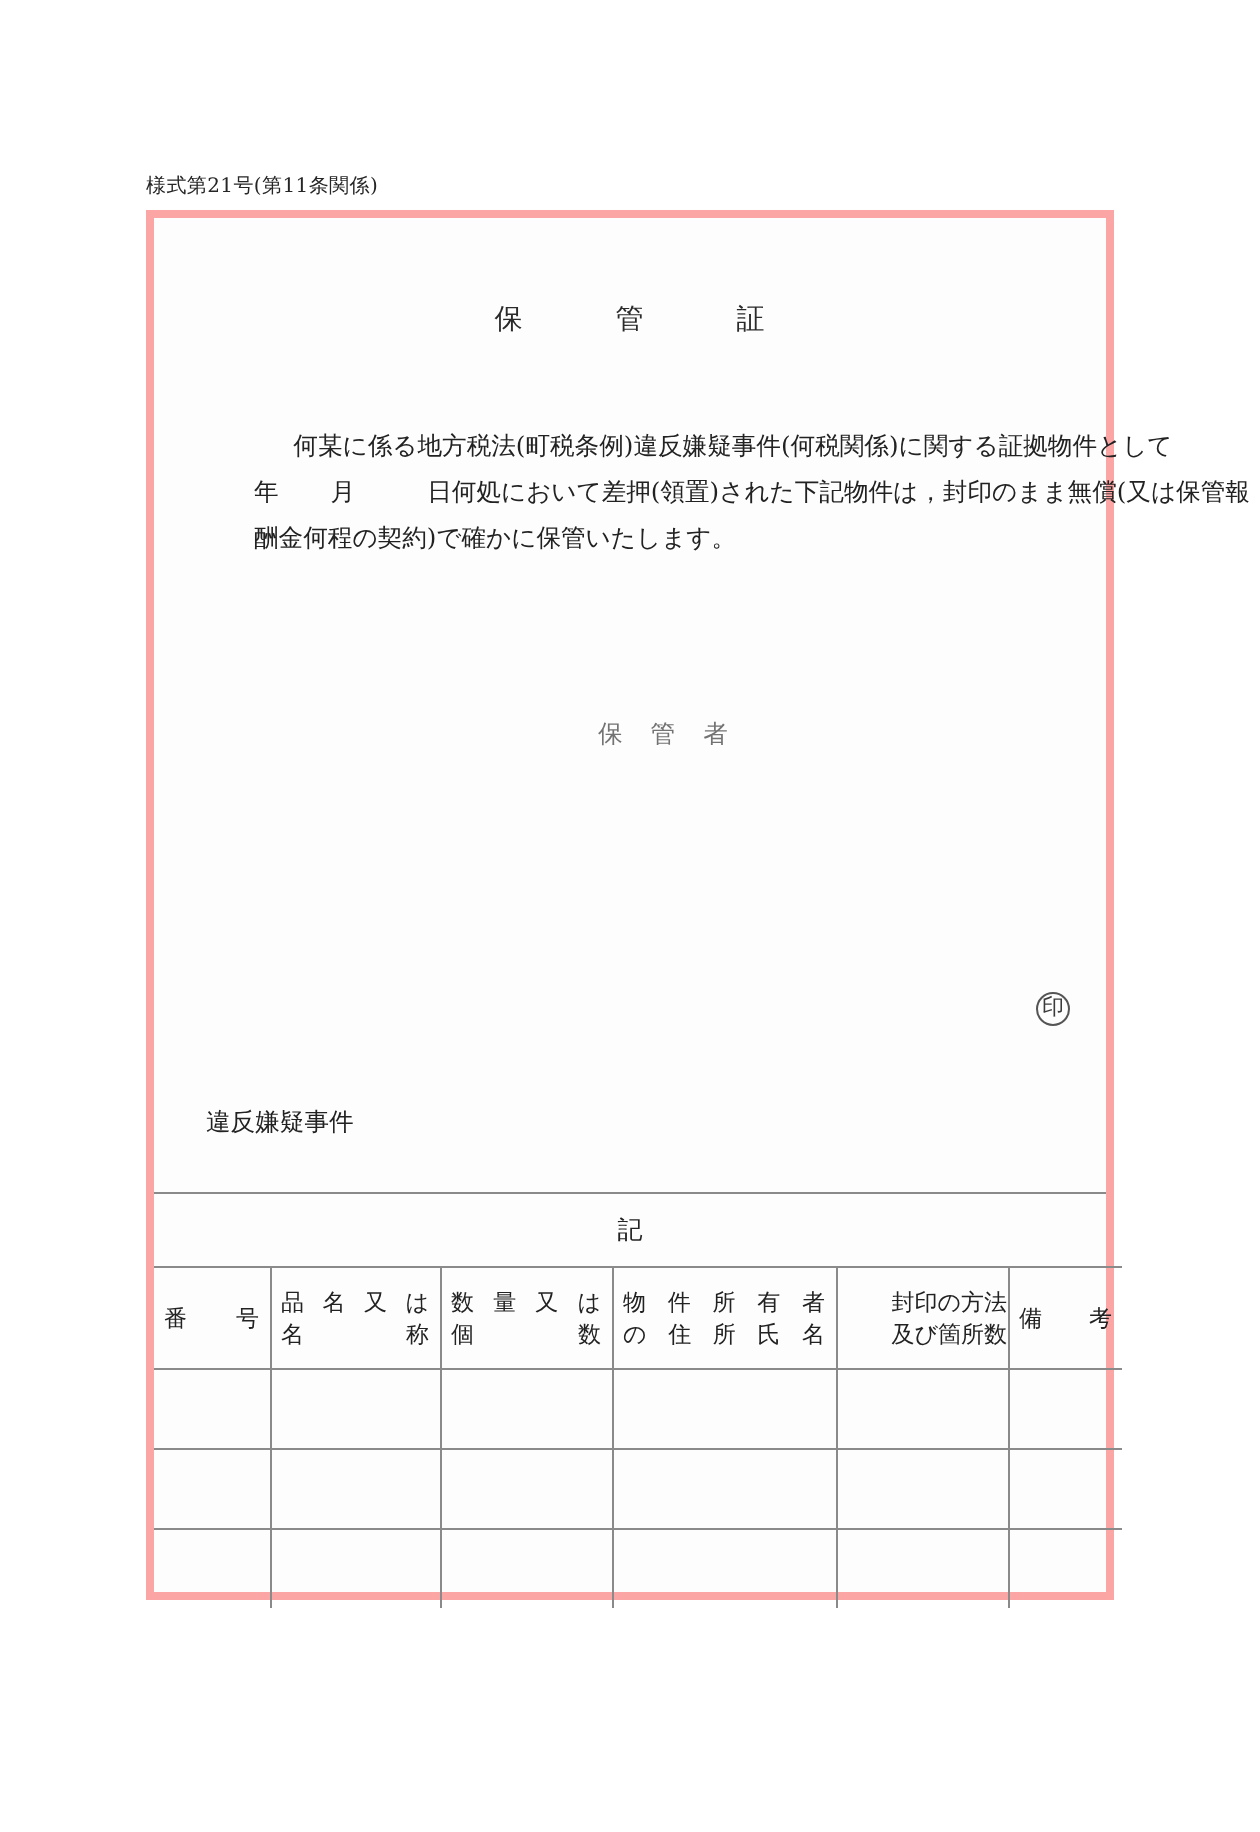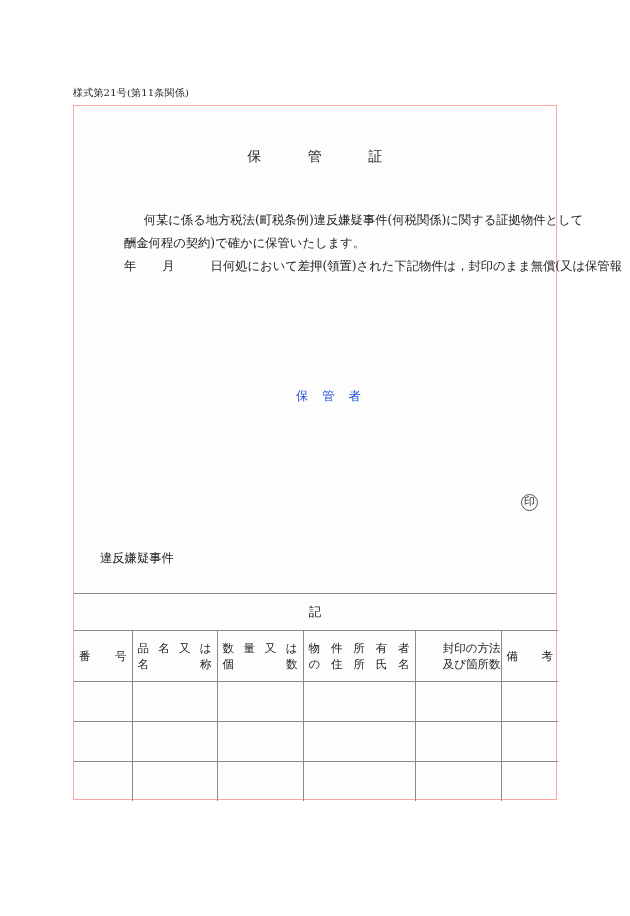--- a/index.html
+++ b/index.html
@@ -28,21 +28,21 @@
     color: #262626;
   }
 
   
   .frame {
     position: absolute;
     left: 73px;
     top: 105px;
     width: 484px;
     height: 695px;
-    border: 1px solid #fca5a5;
+    border: 4px solid #fca5a5;
     box-sizing: border-box;
     background: #fdfdfd;
   }
 
   
   .upper {
     position: relative;
     height: 487px;
     box-sizing: border-box;
   }
@@ -81,24 +81,24 @@
     font-size: 12.3px;
     color: #222222;
     padding-left: 72px;
     box-sizing: border-box;
   }
   .date-line .sp { display: inline-block; width: 32px; }
 
   .keeper-line {
     position: absolute;
     left: 0;
-    top: 282px;
+    top: 250px;
     width: 100%;
     font-size: 12.3px;
-    color: #1d4ed8;
+    color: #737373;
     padding-left: 222px;
     box-sizing: border-box;
   }
   .keeper-line .sp { display: inline-block; width: 14px; }
 
   .address-line {
     position: absolute;
     left: 0;
     top: 327px;
     width: 100%;
@@ -199,22 +199,22 @@
 <div class="frame">
 
   <div class="upper">
 
     <div class="doc-title">
       <span>保</span><span class="sp"></span><span>管</span><span class="sp"></span><span>証</span>
     </div>
 
     <div class="body-block">
       <div class="body-line indent">何某に係る地方税法(町税条例)違反嫌疑事件(何税関係)に関する証拠物件として</div>
+      <div class="body-line"><span>年</span><span class="gap-s"></span><span>月</span><span class="gap-m"></span><span>日何処において差押(領置)された下記物件は，封印のまま無償(又は保管報</span></div>
       <div class="body-line">酬金何程の契約)で確かに保管いたします。</div>
-      <div class="body-line"><span>年</span><span class="gap-s"></span><span>月</span><span class="gap-m"></span><span>日何処において差押(領置)された下記物件は，封印のまま無償(又は保管報</span></div>
     </div>
 
 
     <div class="keeper-line">
       <span>保</span><span class="sp"></span><span>管</span><span class="sp"></span><span>者</span>
     </div>
 
 
     <div class="seal-mark">
       <span class="seal-glyph">印</span>

